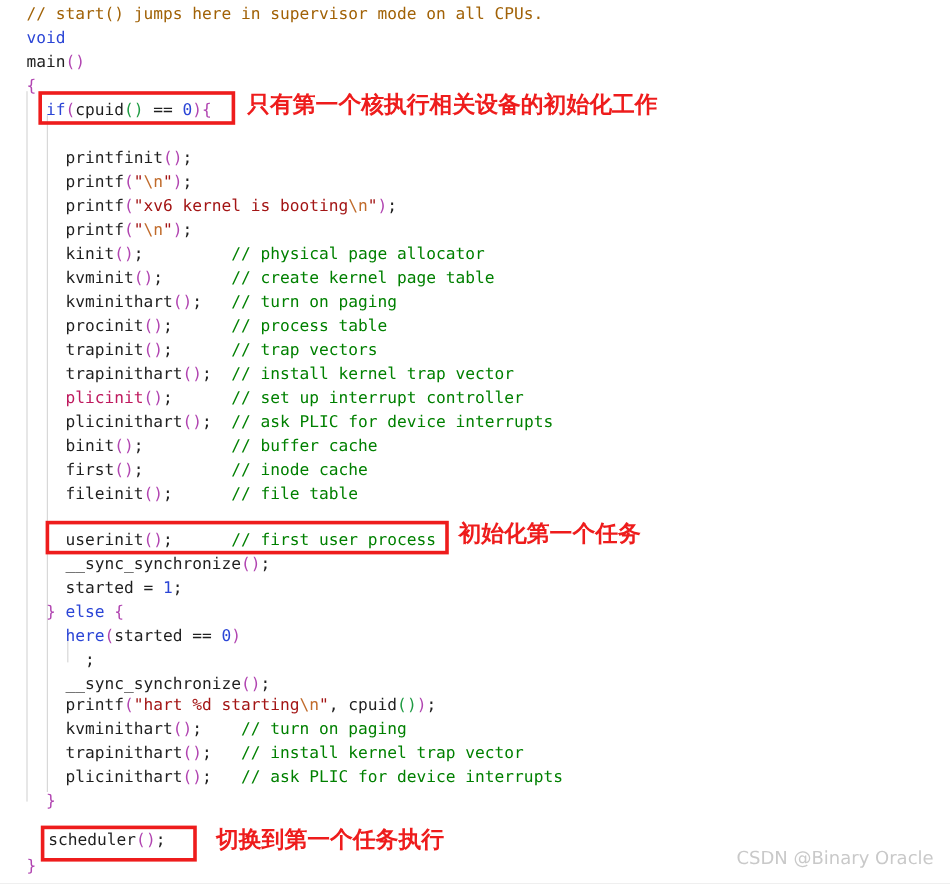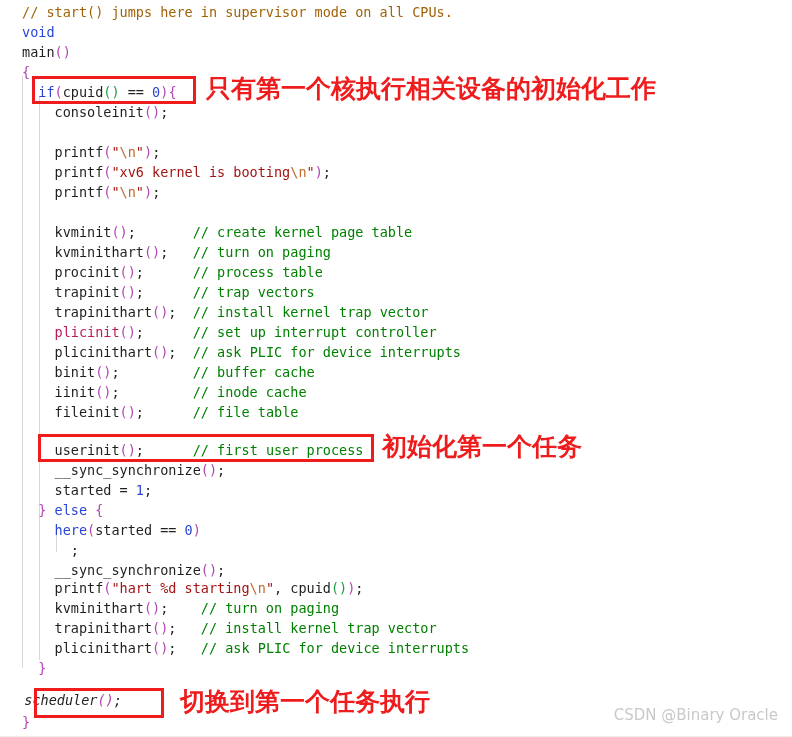--- a/index.html
+++ b/index.html
@@ -44,23 +44,23 @@
   .redbox{
     position:absolute;
     border:3px solid #ee1c1c;
     box-sizing:border-box;
     pointer-events:none;
   }
   
   .cn{
     position:absolute;
     color:#ee1c1c;
-    font-family:Liberation Sans, sans-serif;
+    font-family:Liberation Mono, monospace;
     font-weight:bold;
-    font-size:25px;
+    font-size:19px;
     line-height:19px;
     letter-spacing:0px;
     white-space:nowrap;
   }
   #watermark{
     position:absolute;
     right:14px;bottom:13px;
     color:#c9c9c9;
     font-family:"DejaVu Sans","Liberation Sans",sans-serif;
     font-size:15px;
@@ -76,47 +76,48 @@
 <div id="editor">
     <div class="guide" style="left: 22px; top: 76px; height: 592px; background: rgb(216, 216, 216);"></div>
     <div class="guide" style="left: 39px; top: 96px; height: 420px; background: rgb(216, 216, 216);"></div>
     <div class="guide" style="left: 39px; top: 516px; height: 144px; background: rgb(216, 216, 216);"></div>
     <div class="guide" style="left: 56px; top: 532px; height: 20px; background: rgb(216, 216, 216);"></div>
     <div class="code-line" style="top: 2px; left: 22px;"><span class="t-com" style="color:#a16207">// start() jumps here in supervisor mode on all CPUs.</span></div>
     <div class="code-line" style="top: 22px; left: 22px;"><span class="t-kw" style="color:#2b45d6">void</span></div>
     <div class="code-line" style="top: 42px; left: 22px;"><span class="t-id" style="color:#1f1f1f">main</span><span style="color:#b145b1">(</span><span style="color:#b145b1">)</span></div>
     <div class="code-line" style="top: 62px; left: 22px;"><span style="color:#b145b1">{</span></div>
     <div class="code-line" style="top: 82px; left: 22px;">  <span class="t-kw" style="color:#2b45d6">if</span><span style="color:#b145b1">(</span><span class="t-id" style="color:#1f1f1f">cpuid</span><span style="color:#1f9b43">(</span><span style="color:#1f9b43">)</span> == <span class="t-num" style="color:#2b45d6">0</span><span style="color:#b145b1">)</span><span style="color:#b145b1">{</span></div>
-    <div class="code-line" style="top: 102px; left: 22px;">    <span class="t-id" style="color:#1f1f1f">consoleinit</span><span style="color:#b145b1">(</span><span style="color:#b145b1">)</span>;</div>
+    <div class="code-line" style="top: 122px; left: 22px;">    <span class="t-id" style="color:#1f1f1f">printfinit</span><span style="color:#b145b1">(</span><span style="color:#b145b1">)</span>;</div>
     <div class="code-line" style="top: 142px; left: 22px;">    <span class="t-id" style="color:#1f1f1f">printf</span><span style="color:#b145b1">(</span><span class="t-str" style="color:#a31515">"<span class="t-esc" style="color:#c06a2a">\n</span>"</span><span style="color:#b145b1">)</span>;</div>
     <div class="code-line" style="top: 162px; left: 22px;">    <span class="t-id" style="color:#1f1f1f">printf</span><span style="color:#b145b1">(</span><span class="t-str" style="color:#a31515">"xv6 kernel is booting<span class="t-esc" style="color:#c06a2a">\n</span>"</span><span style="color:#b145b1">)</span>;</div>
     <div class="code-line" style="top: 182px; left: 22px;">    <span class="t-id" style="color:#1f1f1f">printf</span><span style="color:#b145b1">(</span><span class="t-str" style="color:#a31515">"<span class="t-esc" style="color:#c06a2a">\n</span>"</span><span style="color:#b145b1">)</span>;</div>
+    <div class="code-line" style="top: 202px; left: 22px;">    <span class="t-id" style="color:#1f1f1f">kinit</span><span style="color:#b145b1">(</span><span style="color:#b145b1">)</span>;         <span class="t-com" style="color:#008000">// physical page allocator</span></div>
     <div class="code-line" style="top: 222px; left: 22px;">    <span class="t-id" style="color:#1f1f1f">kvminit</span><span style="color:#b145b1">(</span><span style="color:#b145b1">)</span>;       <span class="t-com" style="color:#008000">// create kernel page table</span></div>
     <div class="code-line" style="top: 242px; left: 22px;">    <span class="t-id" style="color:#1f1f1f">kvminithart</span><span style="color:#b145b1">(</span><span style="color:#b145b1">)</span>;   <span class="t-com" style="color:#008000">// turn on paging</span></div>
     <div class="code-line" style="top: 262px; left: 22px;">    <span class="t-id" style="color:#1f1f1f">procinit</span><span style="color:#b145b1">(</span><span style="color:#b145b1">)</span>;      <span class="t-com" style="color:#008000">// process table</span></div>
     <div class="code-line" style="top: 282px; left: 22px;">    <span class="t-id" style="color:#1f1f1f">trapinit</span><span style="color:#b145b1">(</span><span style="color:#b145b1">)</span>;      <span class="t-com" style="color:#008000">// trap vectors</span></div>
     <div class="code-line" style="top: 302px; left: 22px;">    <span class="t-id" style="color:#1f1f1f">trapinithart</span><span style="color:#b145b1">(</span><span style="color:#b145b1">)</span>;  <span class="t-com" style="color:#008000">// install kernel trap vector</span></div>
     <div class="code-line" style="top: 322px; left: 22px;">    <span class="t-id" style="color:#be185d">plicinit</span><span style="color:#b145b1">(</span><span style="color:#b145b1">)</span>;      <span class="t-com" style="color:#008000">// set up interrupt controller</span></div>
     <div class="code-line" style="top: 342px; left: 22px;">    <span class="t-id" style="color:#1f1f1f">plicinithart</span><span style="color:#b145b1">(</span><span style="color:#b145b1">)</span>;  <span class="t-com" style="color:#008000">// ask PLIC for device interrupts</span></div>
     <div class="code-line" style="top: 362px; left: 22px;">    <span class="t-id" style="color:#1f1f1f">binit</span><span style="color:#b145b1">(</span><span style="color:#b145b1">)</span>;         <span class="t-com" style="color:#008000">// buffer cache</span></div>
-    <div class="code-line" style="top: 382px; left: 22px;">    <span class="t-id" style="color:#1f1f1f">iinit</span><span style="color:#b145b1">(</span><span style="color:#b145b1">)</span>;         <span class="t-com" style="color:#008000">// inode cache</span></div>
+    <div class="code-line" style="top: 382px; left: 22px;">    <span class="t-id" style="color:#1f1f1f">first</span><span style="color:#b145b1">(</span><span style="color:#b145b1">)</span>;         <span class="t-com" style="color:#008000">// inode cache</span></div>
     <div class="code-line" style="top: 402px; left: 22px;">    <span class="t-id" style="color:#1f1f1f">fileinit</span><span style="color:#b145b1">(</span><span style="color:#b145b1">)</span>;      <span class="t-com" style="color:#008000">// file table</span></div>
     <div class="code-line" style="top: 440px; left: 22px;">    <span class="t-id" style="color:#1f1f1f">userinit</span><span style="color:#b145b1">(</span><span style="color:#b145b1">)</span>;      <span class="t-com" style="color:#008000">// first user process</span></div>
     <div class="code-line" style="top: 460px; left: 22px;">    <span class="t-id" style="color:#1f1f1f">__sync_synchronize</span><span style="color:#b145b1">(</span><span style="color:#b145b1">)</span>;</div>
     <div class="code-line" style="top: 480px; left: 22px;">    <span class="t-id" style="color:#1f1f1f">started</span> = <span class="t-num" style="color:#2b45d6">1</span>;</div>
     <div class="code-line" style="top: 500px; left: 22px;">  <span style="color:#b145b1">}</span> <span class="t-kw" style="color:#2b45d6">else</span> <span style="color:#b145b1">{</span></div>
     <div class="code-line" style="top: 520px; left: 22px;">    <span class="t-kw" style="color:#2b45d6">here</span><span style="color:#b145b1">(</span><span class="t-id" style="color:#1f1f1f">started</span> == <span class="t-num" style="color:#2b45d6">0</span><span style="color:#b145b1">)</span></div>
     <div class="code-line" style="top: 540px; left: 22px;">      ;</div>
     <div class="code-line" style="top: 560px; left: 22px;">    <span class="t-id" style="color:#1f1f1f">__sync_synchronize</span><span style="color:#b145b1">(</span><span style="color:#b145b1">)</span>;</div>
     <div class="code-line" style="top: 578px; left: 22px;">    <span class="t-id" style="color:#1f1f1f">printf</span><span style="color:#b145b1">(</span><span class="t-str" style="color:#a31515">"hart %d starting<span class="t-esc" style="color:#c06a2a">\n</span>"</span>, <span class="t-id" style="color:#1f1f1f">cpuid</span><span style="color:#1f9b43">(</span><span style="color:#1f9b43">)</span><span style="color:#b145b1">)</span>;</div>
     <div class="code-line" style="top: 598px; left: 22px;">    <span class="t-id" style="color:#1f1f1f">kvminithart</span><span style="color:#b145b1">(</span><span style="color:#b145b1">)</span>;    <span class="t-com" style="color:#008000">// turn on paging</span></div>
     <div class="code-line" style="top: 618px; left: 22px;">    <span class="t-id" style="color:#1f1f1f">trapinithart</span><span style="color:#b145b1">(</span><span style="color:#b145b1">)</span>;   <span class="t-com" style="color:#008000">// install kernel trap vector</span></div>
     <div class="code-line" style="top: 638px; left: 22px;">    <span class="t-id" style="color:#1f1f1f">plicinithart</span><span style="color:#b145b1">(</span><span style="color:#b145b1">)</span>;   <span class="t-com" style="color:#008000">// ask PLIC for device interrupts</span></div>
     <div class="code-line" style="top: 658px; left: 22px;">  <span style="color:#b145b1">}</span></div>
-    <div class="code-line" style="top: 690px; left: 8px; font-style: italic;">  <span class="t-id" style="color:#1f1f1f">scheduler</span><span style="color:#b145b1">(</span><span style="color:#b145b1">)</span>;</div>
+    <div class="code-line" style="top: 690px; left: 24px;">  <span class="t-id" style="color:#1f1f1f">scheduler</span><span style="color:#b145b1">(</span><span style="color:#b145b1">)</span>;</div>
     <div class="code-line" style="top: 712px; left: 22px;"><span style="color:#b145b1">}</span></div>
     <div class="redbox" style="left: 32px; top: 76px; width: 164px; height: 28px; border-color: rgb(238, 28, 28);"></div>
     <div class="redbox" style="left: 38px; top: 434px; width: 336px; height: 28px; border-color: rgb(238, 28, 28);"></div>
     <div class="redbox" style="left: 34px; top: 688px; width: 130px; height: 30px; border-color: rgb(238, 28, 28);"></div>
     <div class="cn" style="left: 206px; top: 79px; color: rgb(238, 28, 28);">只有第一个核执行相关设备的初始化工作</div>
     <div class="cn" style="left: 382px; top: 437px; color: rgb(238, 28, 28);">初始化第一个任务</div>
     <div class="cn" style="left: 180px; top: 692px; color: rgb(238, 28, 28);">切换到第一个任务执行</div>
   </div>
 
 <div id="watermark">CSDN @Binary Oracle</div>

